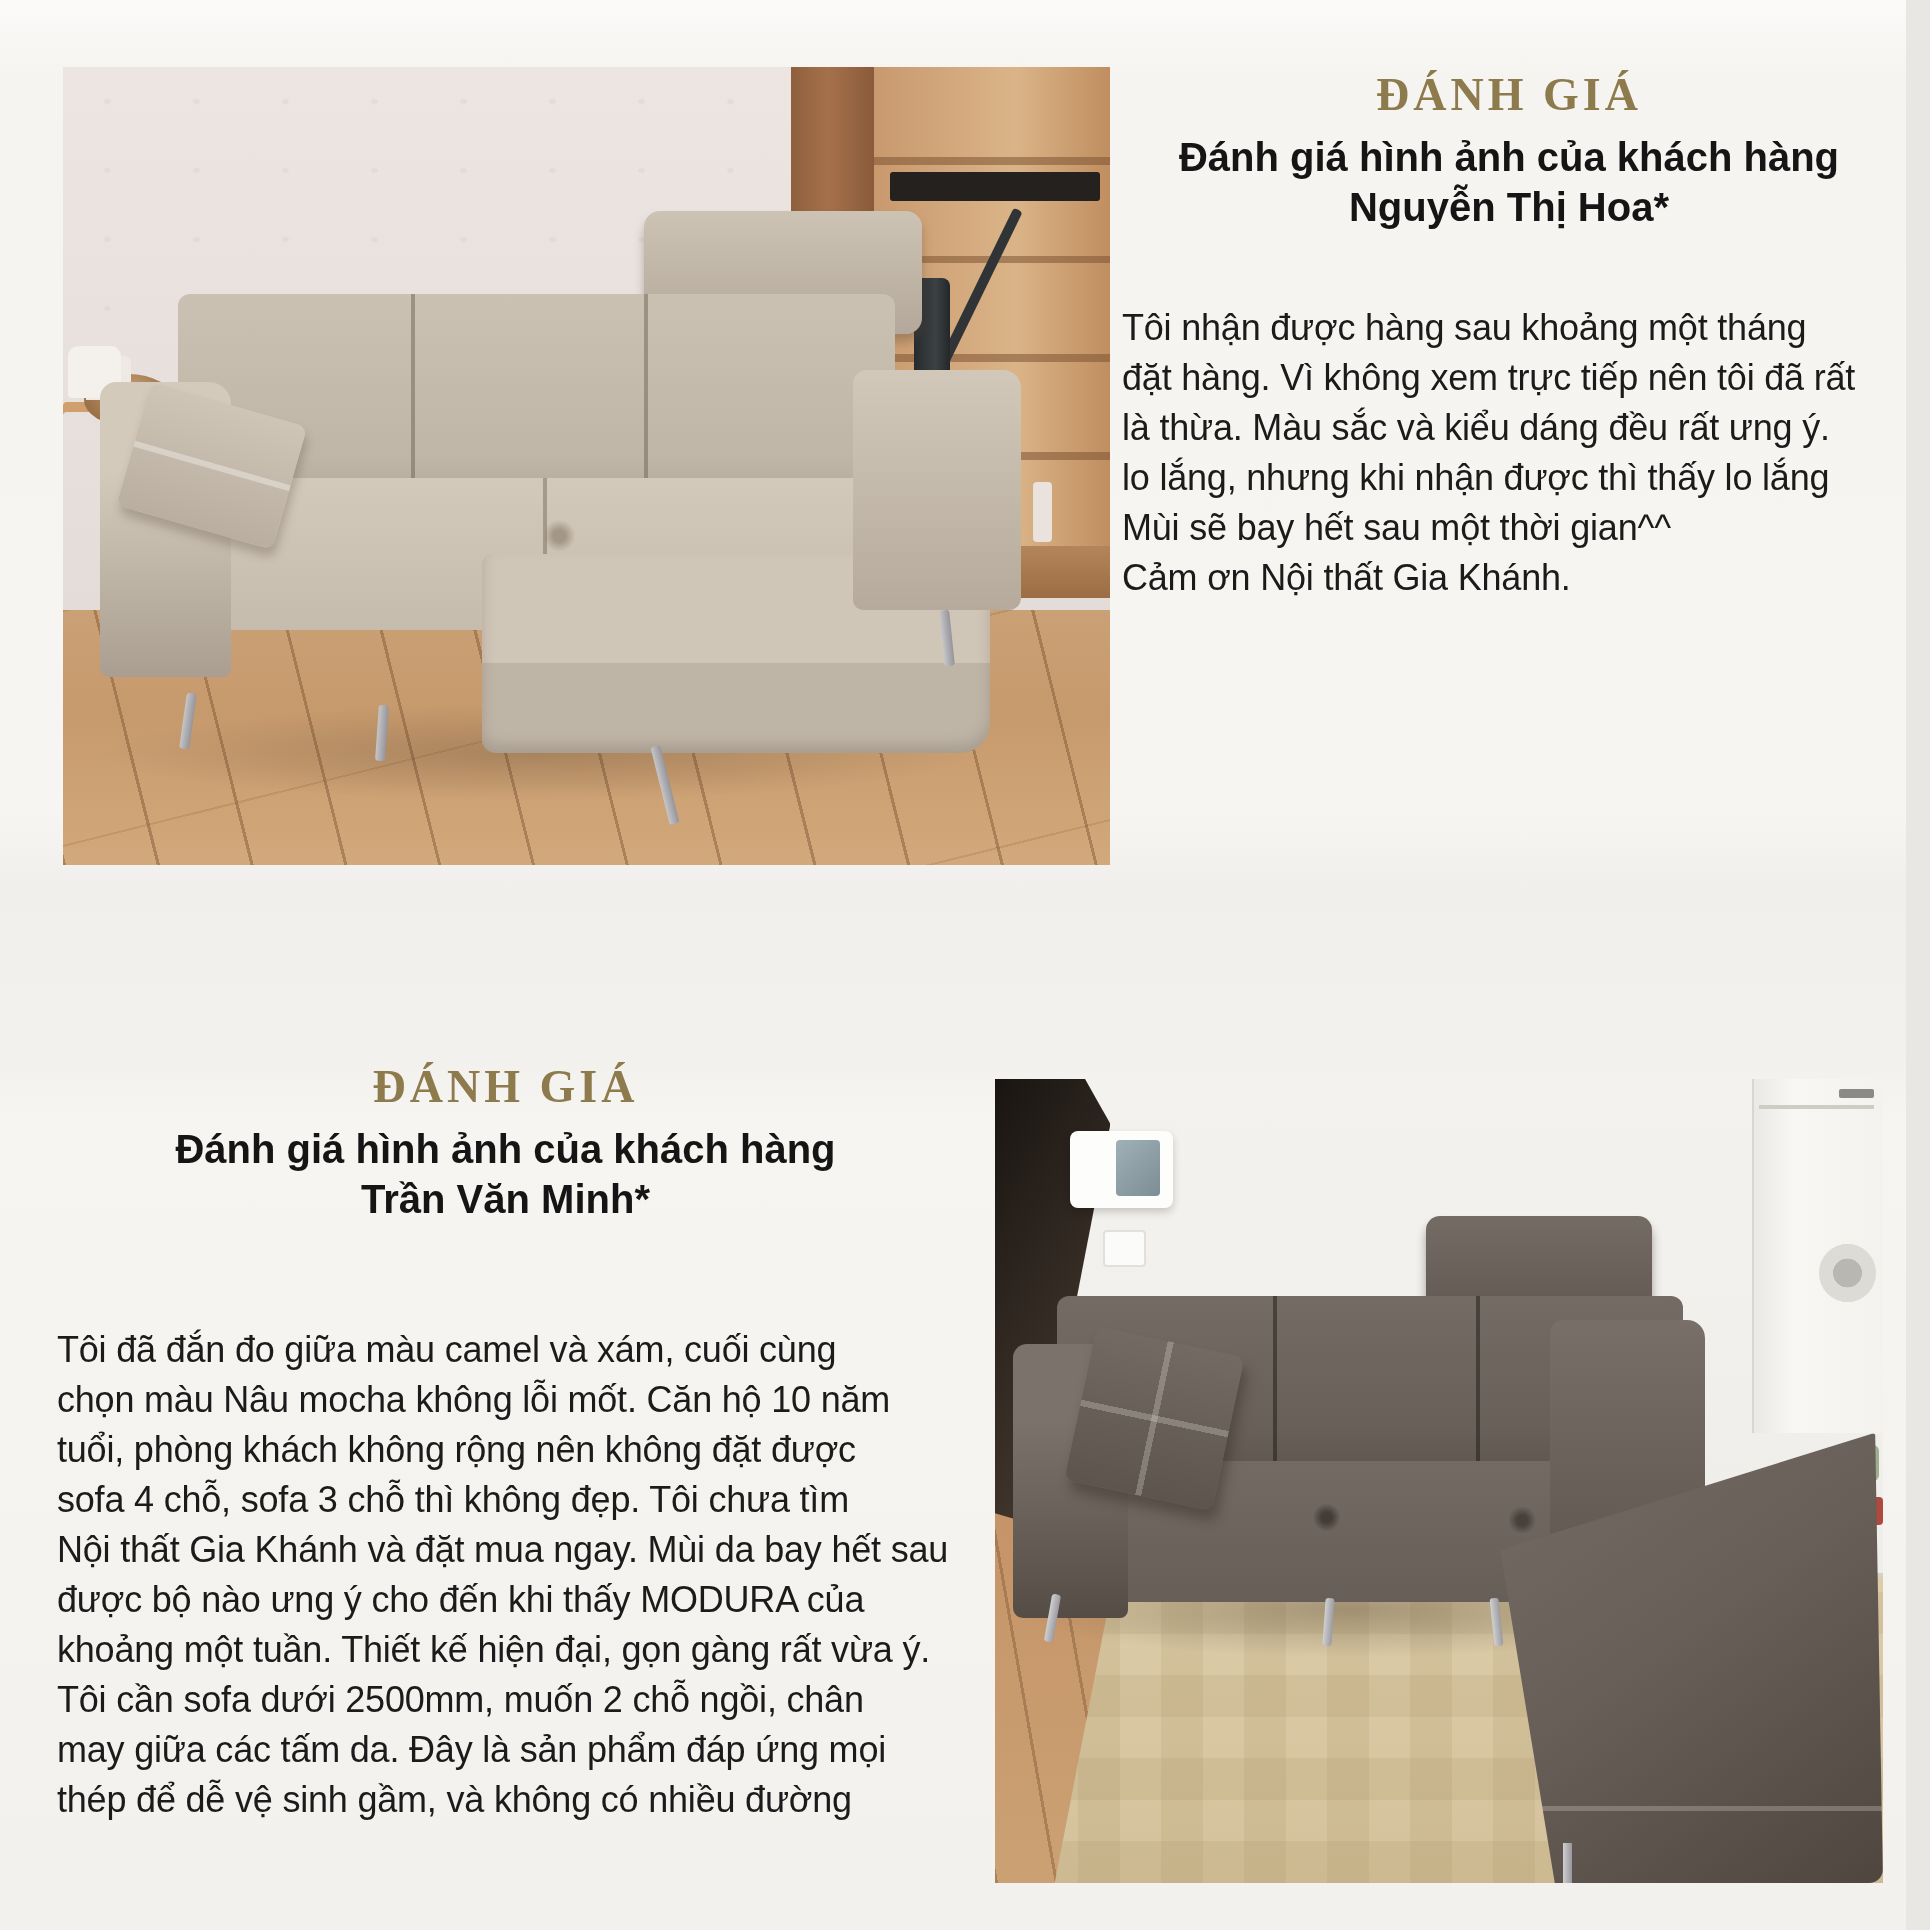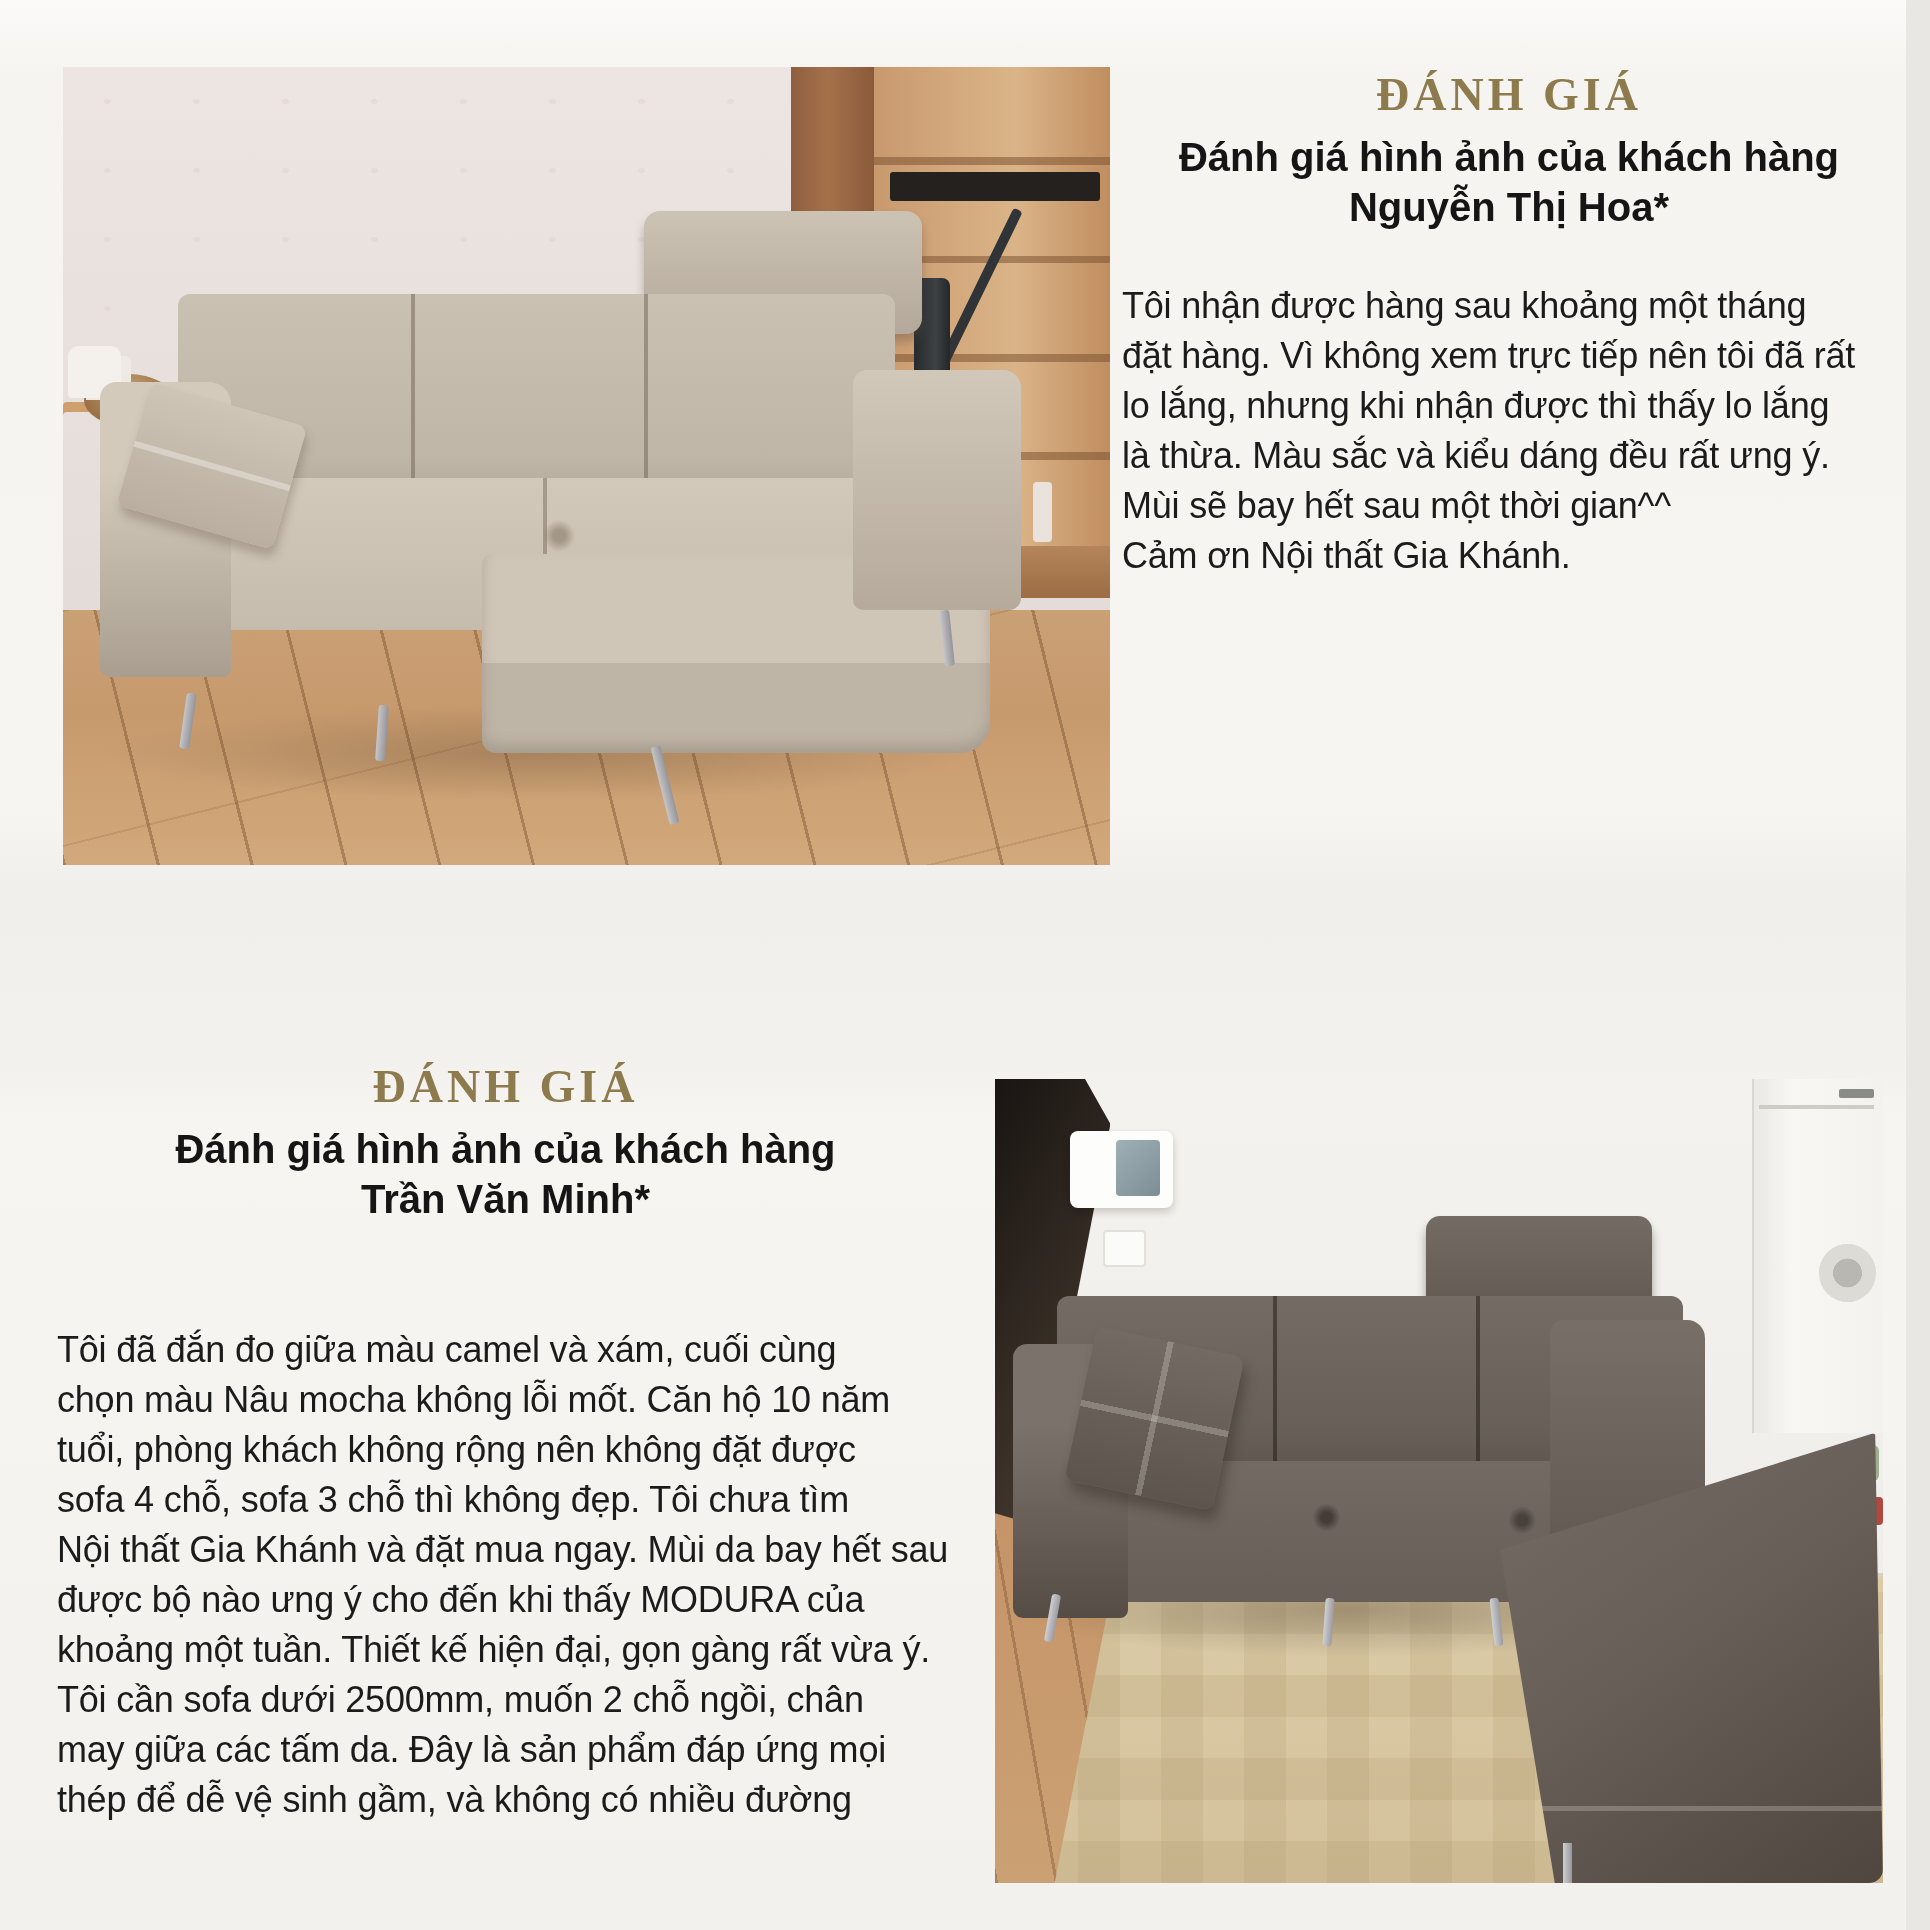--- a/index.html
+++ b/index.html
@@ -15,21 +15,21 @@
   .text-col-1 { left:1117px; top:69px;  width:784px; }
   .text-col-2 { left:40px;   top:1061px; width:931px; }
   .section-label {
     font-family:"Liberation Serif","DejaVu Serif",serif;
     font-size:46px; line-height:51px; letter-spacing:4px;
     color:#8e7b4d; font-weight:600;
   }
   .review-title { margin-top:12px; font-size:40px; line-height:50px; font-weight:bold; color:#151515; }
   .customer-name { font-size:40px; line-height:50px; font-weight:bold; color:#151515; }
   .review-body { text-align:left; }
-  .text-col-1 .review-body { margin-top:49px; padding-left:5px; }
+  .text-col-1 .review-body { margin-top:71px; padding-left:5px; }
   .text-col-2 .review-body { margin-top:101px; padding-left:17px; }
   .body-line { font-size:36px; line-height:50px; white-space:nowrap; letter-spacing:-0.2px; color:#1b1b1b; }
   .text-col-2 .body-line { line-height:50px; }
 
   
   .photo { position:absolute; overflow:hidden; background:#ddd; }
   .photo > div { position:absolute; }
   .photo-1 { left:63px; top:67px; width:1047px; height:798px; }
   .photo-2 { left:995px; top:1079px; width:888px; height:804px; }
 
@@ -208,22 +208,22 @@
     <div class="p1-leg p1-leg-4"></div>
   </div>
 
   <div class="text-col text-col-1">
     <div class="section-label">ĐÁNH GIÁ</div>
     <div class="review-title">Đánh giá hình ảnh của khách hàng</div>
     <div class="customer-name">Nguyễn Thị Hoa*</div>
     <div class="review-body">
       <div class="body-line">Tôi nhận được hàng sau khoảng một tháng</div>
       <div class="body-line">đặt hàng. Vì không xem trực tiếp nên tôi đã rất</div>
+      <div class="body-line">là thừa. Màu sắc và kiểu dáng đều rất ưng ý.</div>
       <div class="body-line">lo lắng, nhưng khi nhận được thì thấy lo lắng</div>
-      <div class="body-line">là thừa. Màu sắc và kiểu dáng đều rất ưng ý.</div>
       <div class="body-line">Mùi sẽ bay hết sau một thời gian^^</div>
       <div class="body-line">Cảm ơn Nội thất Gia Khánh.</div>
     </div>
   </div>
 
   <div class="text-col text-col-2">
     <div class="section-label">ĐÁNH GIÁ</div>
     <div class="review-title">Đánh giá hình ảnh của khách hàng</div>
     <div class="customer-name">Trần Văn Minh*</div>
     <div class="review-body">

